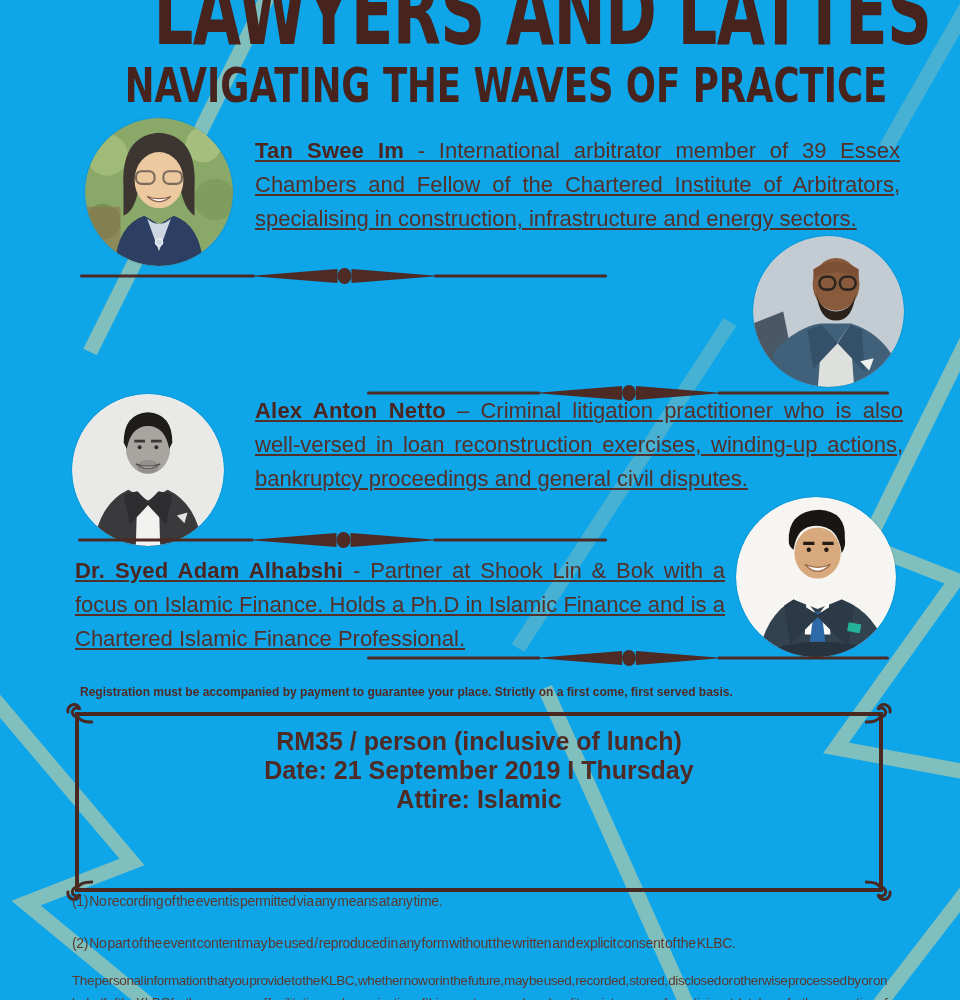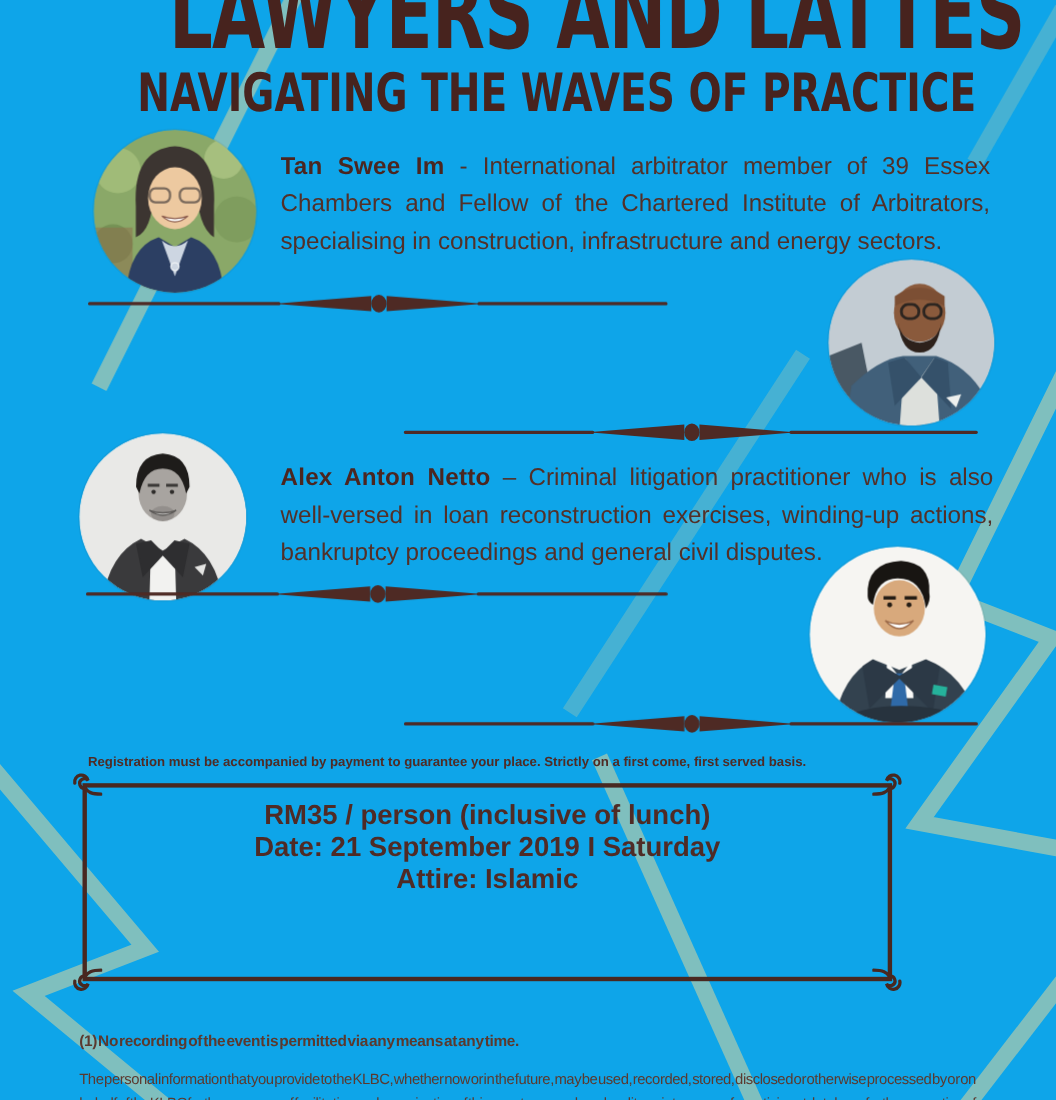--- a/index.html
+++ b/index.html
@@ -22,48 +22,48 @@
     color:#47231e;transform:scaleX(.74);transform-origin:center top;white-space:nowrap;
   }
 
   .photo{position:absolute;border-radius:50%;overflow:hidden;box-shadow:0 0 0 1px rgba(70,40,30,.08);}
   .photo svg{display:block;width:100%;height:100%;}
   .p1{left:85px;top:118px;width:148px;height:148px;}
   .p2{left:753px;top:236px;width:151px;height:151px;}
   .p3{left:72px;top:394px;width:152px;height:152px;}
   .p4{left:736px;top:497px;width:160px;height:160px;}
 
-  .desc{position:absolute;margin:0;text-align:justify;font-size:22px;line-height:34px;color:#533028;}
+  .desc{position:absolute;margin:0;text-align:justify;font-size:22px;line-height:34px;color:#533028;text-decoration:underline;}
   .desc b{color:#4b2620;font-weight:700;letter-spacing:.2px;}
   .d1{left:255px;top:134px;width:645px;}
   .d2{left:75px;top:290px;width:640px;}
-  .d3{left:255px;top:417px;width:648px;}
+  .d3{left:255px;top:394px;width:648px;}
   .d4{left:75px;top:554px;width:650px;}
 
   .divider{position:absolute;height:18px;}
   .dv1{left:80px;top:267px;width:527px;}
   .dv2{left:367px;top:384px;width:522px;}
   .dv3{left:78px;top:531px;width:529px;}
   .dv4{left:367px;top:649px;width:522px;}
 
   .note1{position:absolute;left:80px;top:663px;margin:0;font-size:17px;font-weight:700;color:#4f2b25;}
   .note2{position:absolute;left:80px;top:685px;margin:0;width:880px;font-size:12px;font-weight:700;color:#4f2b25;}
 
-  .box{position:absolute;left:75px;top:712px;width:736px;height:180px;border:4px solid #482820;box-sizing:border-box;}
+  .box{position:absolute;left:75px;top:712px;width:808px;height:180px;border:4px solid #482820;box-sizing:border-box;}
   .box-content{padding-top:11px;}
   .box-line{margin:0;text-align:center;font-weight:700;font-size:25px;line-height:29px;color:#4f2b26;}
   .register{font-size:26px;font-weight:800;text-shadow:.5px 0 0 currentColor;}
   .fl{position:absolute;width:30px;height:30px;}
   .fl-tl{left:-16px;top:-15px;}
   .fl-tr{right:-16px;top:-15px;transform:scaleX(-1);}
   .fl-bl{left:-16px;bottom:-15px;transform:scaleY(-1);}
   .fl-br{right:-16px;bottom:-15px;transform:scale(-1,-1);}
 
   .fp{position:absolute;left:72px;margin:0;font-size:14px;color:#5b392e;letter-spacing:-.3px;word-spacing:-2.6px;}
-  .fp1{top:938px;font-weight:bold;}
+  .fp1{top:893px;}
   .fp2{top:935px;}
   .privacy{position:absolute;left:72px;top:970px;margin:0;width:848px;font-size:13.5px;line-height:22px;color:#5b392e;letter-spacing:-.4px;word-spacing:-2.8px;}
 </style>
 </head>
 <body>
 
 <svg width="0" height="0" style="position:absolute">
   <defs>
     <g id="orn-div" fill="#4e2a24">
       <rect x="0" y="7.5" width="176" height="3" rx="1.5"></rect>
@@ -175,20 +175,21 @@
         <polygon points="69,80 76,78 74,85" fill="#e4e4e2"></polygon>
       </g>
     </svg>
   </div>
   <p class="desc d3"><b>Alex Anton Netto</b> <span>– Criminal litigation practitioner who is also well-versed in loan reconstruction exercises, winding-up actions, bankruptcy proceedings and general civil disputes.</span></p>
 
   <svg class="divider dv3" viewBox="0 0 530 18" preserveAspectRatio="none">
       <use href="#orn-div"></use>
     </svg>
 
+  <p class="desc d4"><b>Dr. Syed Adam Alhabshi</b> <span>- Partner at Shook Lin &amp; Bok with a focus on Islamic Finance. Holds a Ph.D in Islamic Finance and is a Chartered Islamic Finance Professional.</span></p>
   <div class="photo p4">
     <svg viewBox="0 0 100 100">
       <defs>
           <clipPath id="c4">
             <circle cx="50" cy="50" r="50"></circle>
           </clipPath>
         </defs>
       <g clip-path="url(#c4)">
         <rect width="100" height="100" fill="#f6f5f2"></rect>
         <ellipse cx="51" cy="35" rx="14.5" ry="16" fill="#d8a97c"></ellipse>
@@ -222,21 +223,22 @@
         <use href="#corner-curl"></use>
       </svg>
     <svg class="fl fl-bl" viewBox="0 0 30 30">
         <use href="#corner-curl"></use>
       </svg>
     <svg class="fl fl-br" viewBox="0 0 30 30">
         <use href="#corner-curl"></use>
       </svg>
     <div class="box-content">
       <p class="box-line">RM35 / person (inclusive of lunch)</p>
-      <p class="box-line">Date: 21 September 2019 I Saturday</p>
+      <p class="box-line">Date: 21 September 2019 I Thursday</p>
       <p class="box-line">Attire: Islamic</p>
     </div>
   </div>
 
   <p class="fp fp1">(1) No recording of the event is permitted via any means at any time.</p>
+  <p class="fp fp2">(2) No part of the event content may be used / reproduced in any form without the written and explicit consent of the KLBC.</p>
   <p class="privacy">The personal information that you provide to the KLBC, whether now or in the future, may be used, recorded, stored, disclosed or otherwise processed by or on behalf of the KLBC for the purposes of facilitation and organisation of this event, research and audit, maintenance of a participant database for the promotion of</p>
 
 </div>
 
 </body></html>

